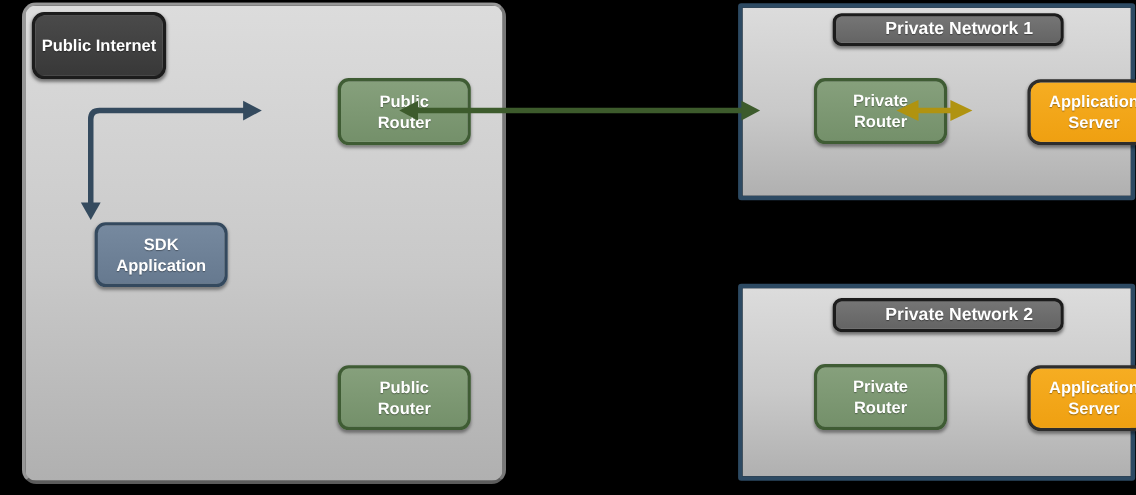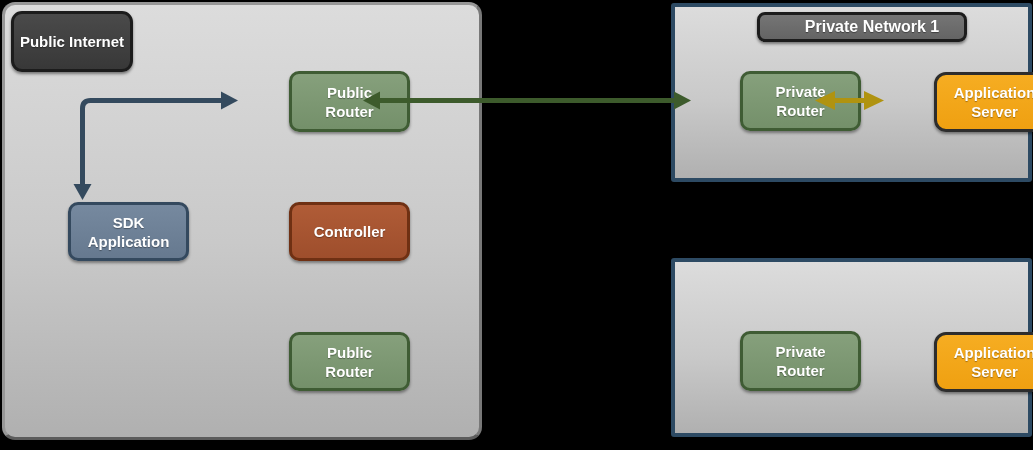--- a/index.html
+++ b/index.html
@@ -9,25 +9,24 @@
     width:1033px;height:450px;overflow:hidden;
   }
   .canvas{position:relative;width:1033px;height:450px;background:#000;}
 
   
   .zone{
     position:absolute;
     background:linear-gradient(#dcdcdc,#c9c9c9 55%,#b0b0b0);
   }
   .zone.public{
-    left:2px;top:2px;width:434px;height:432px;
+    left:20px;top:2px;width:434px;height:432px;
     border:3px solid #979797;
     border-bottom-color:#5c5c5c;border-right-color:#787878;
     border-radius:13px;
-    padding-left:40px;
   }
   .zone.private{
     width:353px;height:171px;
     border:4px solid #2d4a63;
     border-radius:3px;
     box-shadow:0 2px 0 rgba(0,0,0,.6);
   }
   .zone.pn1{left:671px;top:3px;}
   .zone.pn2{left:671px;top:258px;}
 
@@ -87,34 +86,34 @@
 
 <div class="canvas">
 
   <div class="zone public">
     <div class="pill dark" style="left:6px;top:6px;width:116px;height:55px;">Public
 Internet</div>
     <div class="node green" style="left:236px;top:66px;width:115px;height:55px;">Public
 Router</div>
     <div class="node slate" style="left:15px;top:197px;width:115px;height:53px;">SDK
 Application</div>
-    <div class="node rust" style="left:236px;top:197px;width:115px;height:53px;">Controller</div>
     <div class="node green" style="left:236px;top:327px;width:115px;height:53px;">Public
 Router</div>
   </div>
 
   <div class="zone private pn1">
     <div class="pill mid" style="left:82px;top:5px;width:184px;height:24px;">Private Network 1</div>
     <div class="node green" style="left:17px;top:64px;width:115px;height:54px;">Private
 Router</div>
     <div class="node orange" style="left:211px;top:65px;width:115px;height:54px;">Application
 Server</div>
   </div>
 
   <div class="zone private pn2">
+    <div class="pill mid" style="left:82px;top:9px;width:184px;height:25px;">Private Network 2</div>
     <div class="node green" style="left:17px;top:69px;width:115px;height:54px;">Private
 Router</div>
     <div class="node orange" style="left:211px;top:70px;width:115px;height:54px;">Application
 Server</div>
   </div>
 
   <svg class="arrows" width="1033" height="450" viewBox="0 0 1033 450">
 
     <g>
       <path d="M 224 100.5 L 90.5 100.5 Q 82.5 100.5 82.5 108.5 L 82.5 186" fill="none" stroke-width="5" stroke="#344a5e"></path>

